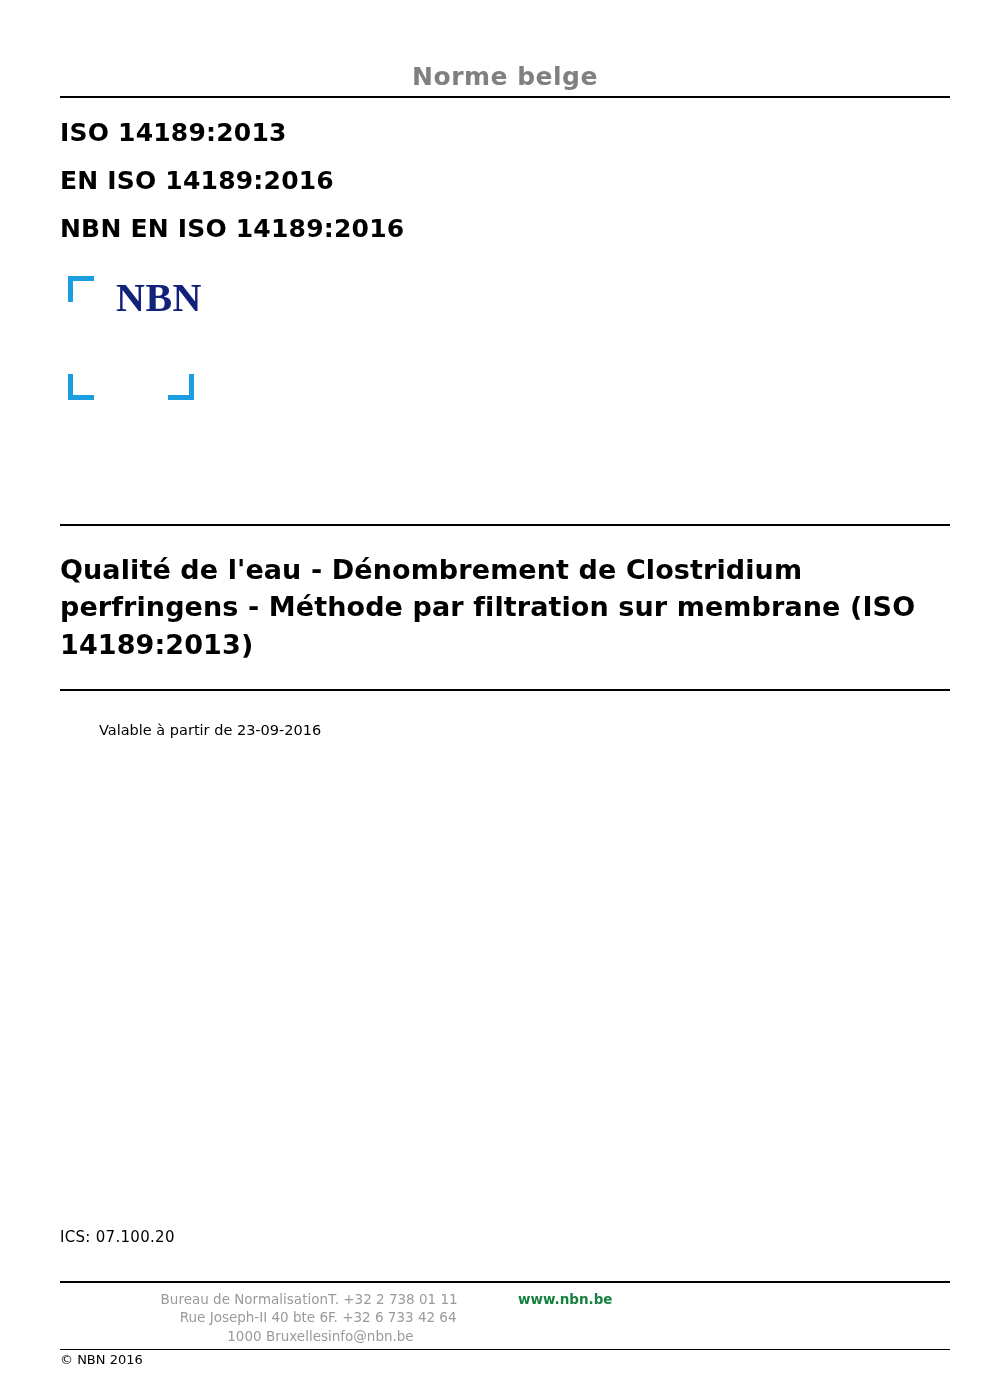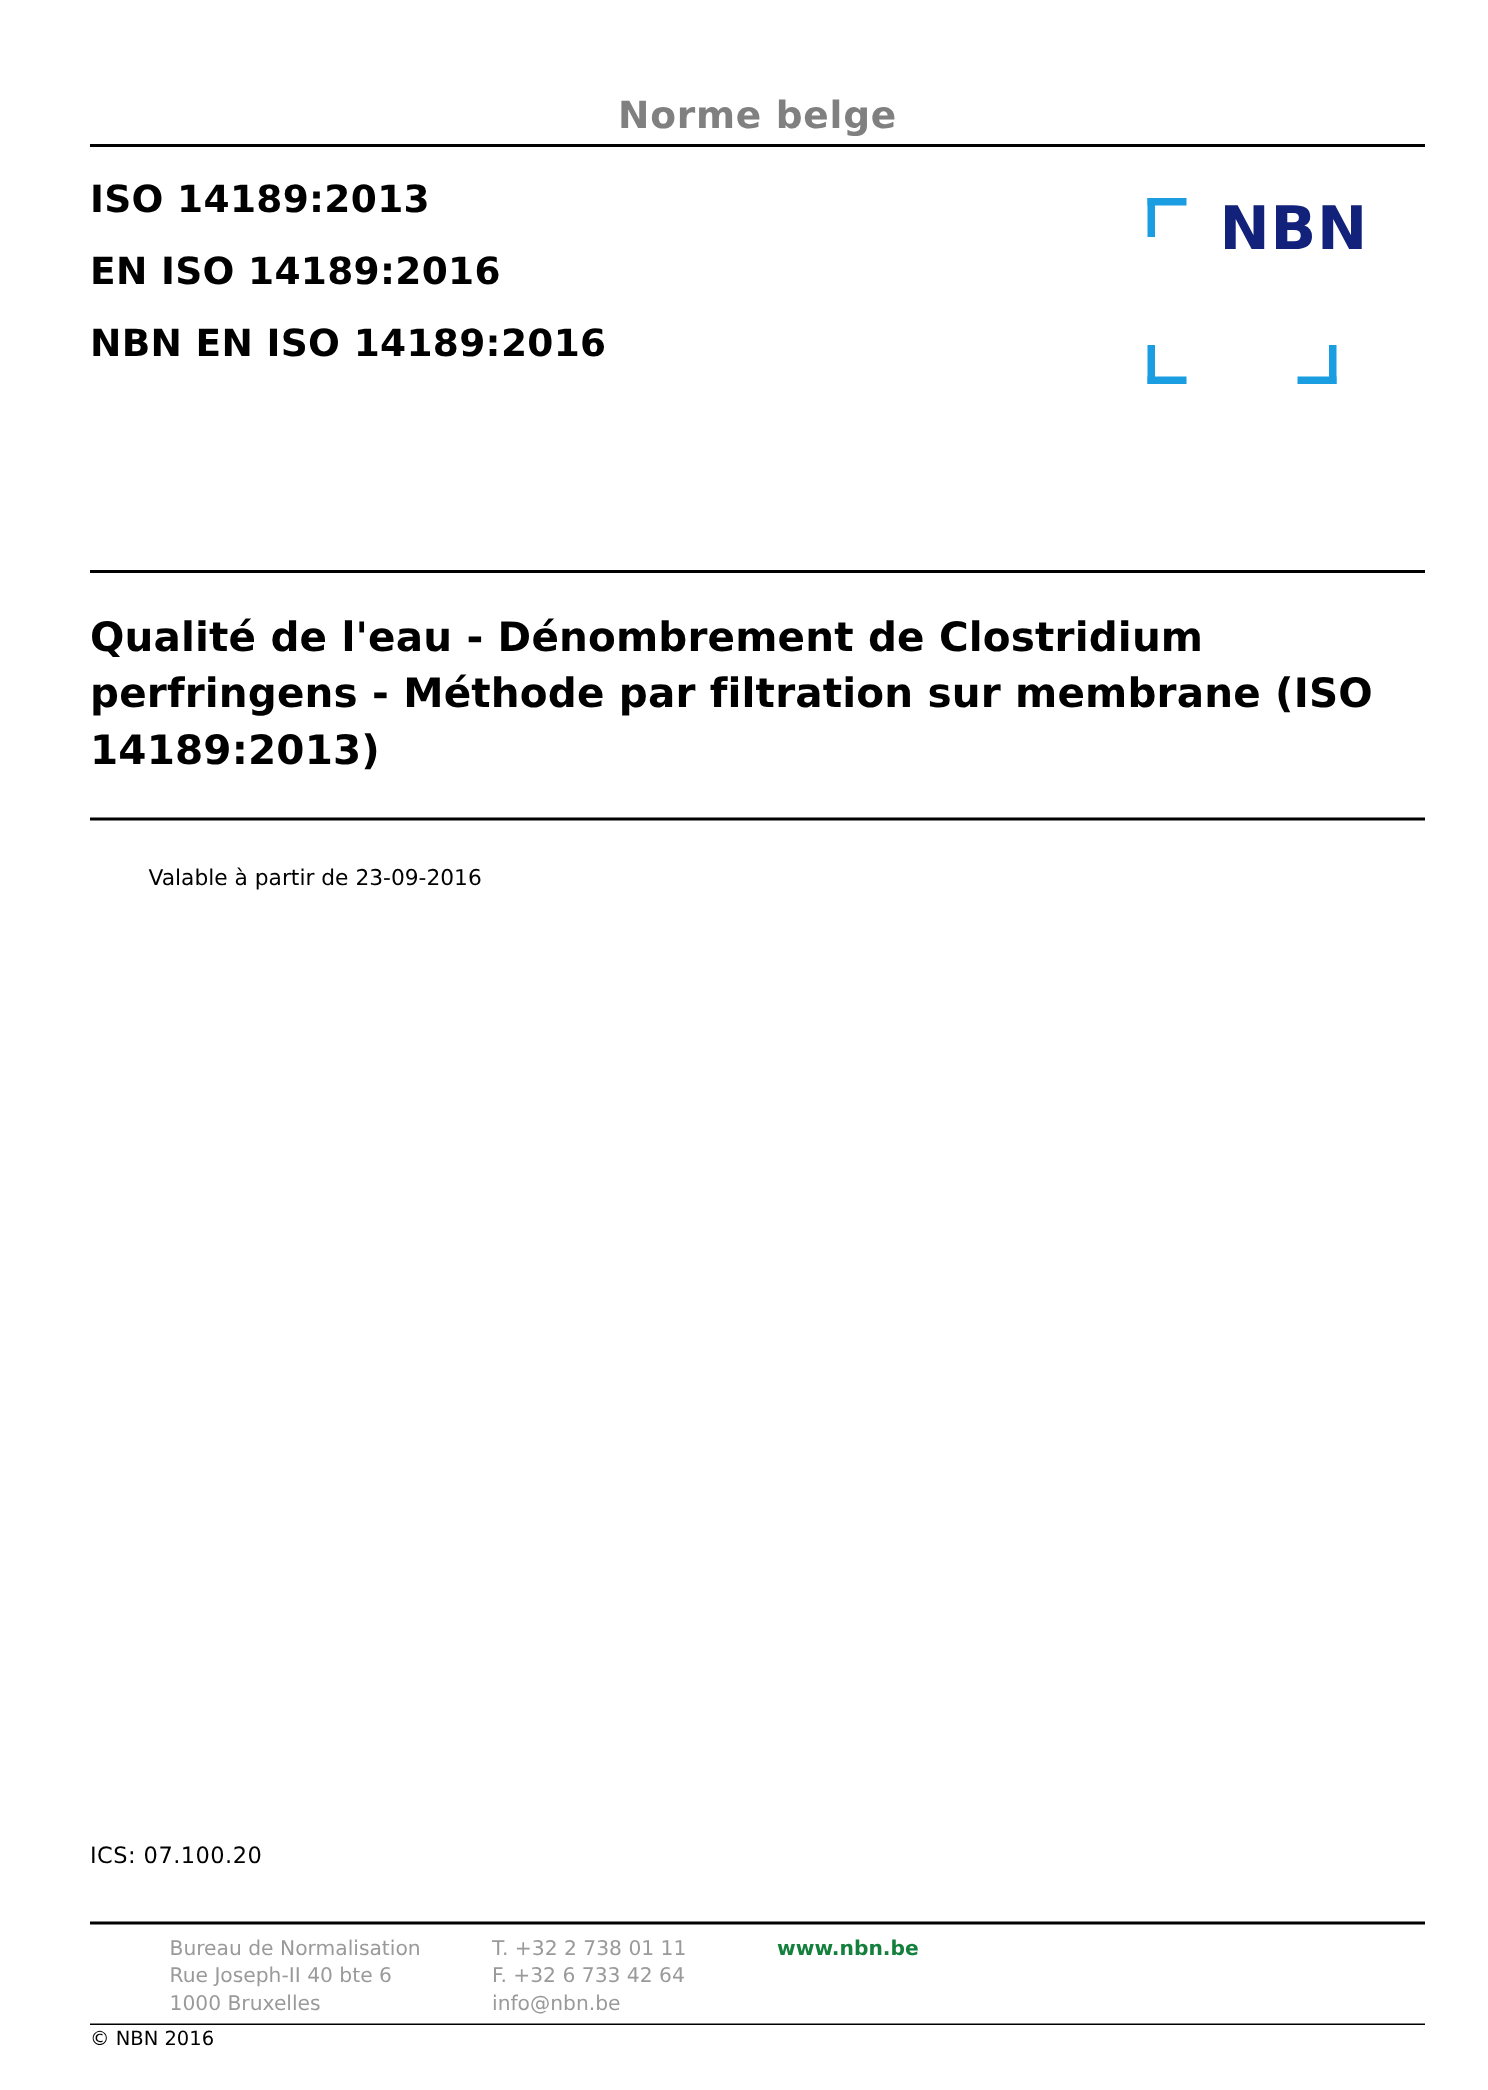--- a/index.html
+++ b/index.html
@@ -41,20 +41,21 @@
     border-top: 2px solid #000000;
     width: 100%;
   }
 
   
   .ref-block {
     display: flex;
     justify-content: space-between;
     align-items: flex-start;
     padding-top: 22px;
+    flex-direction: column;
   }
   .ref-numbers {
     display: block;
   }
   .ref-line {
     font-weight: bold;
     font-size: 25px;
     line-height: 1.0;
     margin-bottom: 23px;
     white-space: nowrap;
@@ -70,20 +71,21 @@
     margin-top: 4px;
   }
   .logo-text {
     position: absolute;
     left: 56px;
     top: 6px;
     font-weight: bold;
     font-size: 40px;
     color: #12227a;
     letter-spacing: 0.5px;
+    font-family: Liberation Serif, serif;
   }
   .corner {
     position: absolute;
     width: 26px;
     height: 26px;
     box-sizing: border-box;
   }
   .corner-tl {
     left: 8px;
     top: 8px;
@@ -141,21 +143,21 @@
     left: 53px;
     top: 1290px;
     display: flex;
     font-size: 13.5px;
     color: #9a9a9a;
     line-height: 1.37;
   }
   .fcol {
     margin-right: 0;
   }
-  .fcol-1 { width: 215px; }
+  .fcol-1 { width: 215px; text-align: right; }
   .fcol-2 { width: 190px; }
   .fcol-3 { width: 215px; }
   .fcol-4 { color: #15803d; font-weight: bold; }
   .copyright {
     position: absolute;
     left: 0;
     top: 1352px;
     font-size: 13px;
   }
   .bottom-rule {

